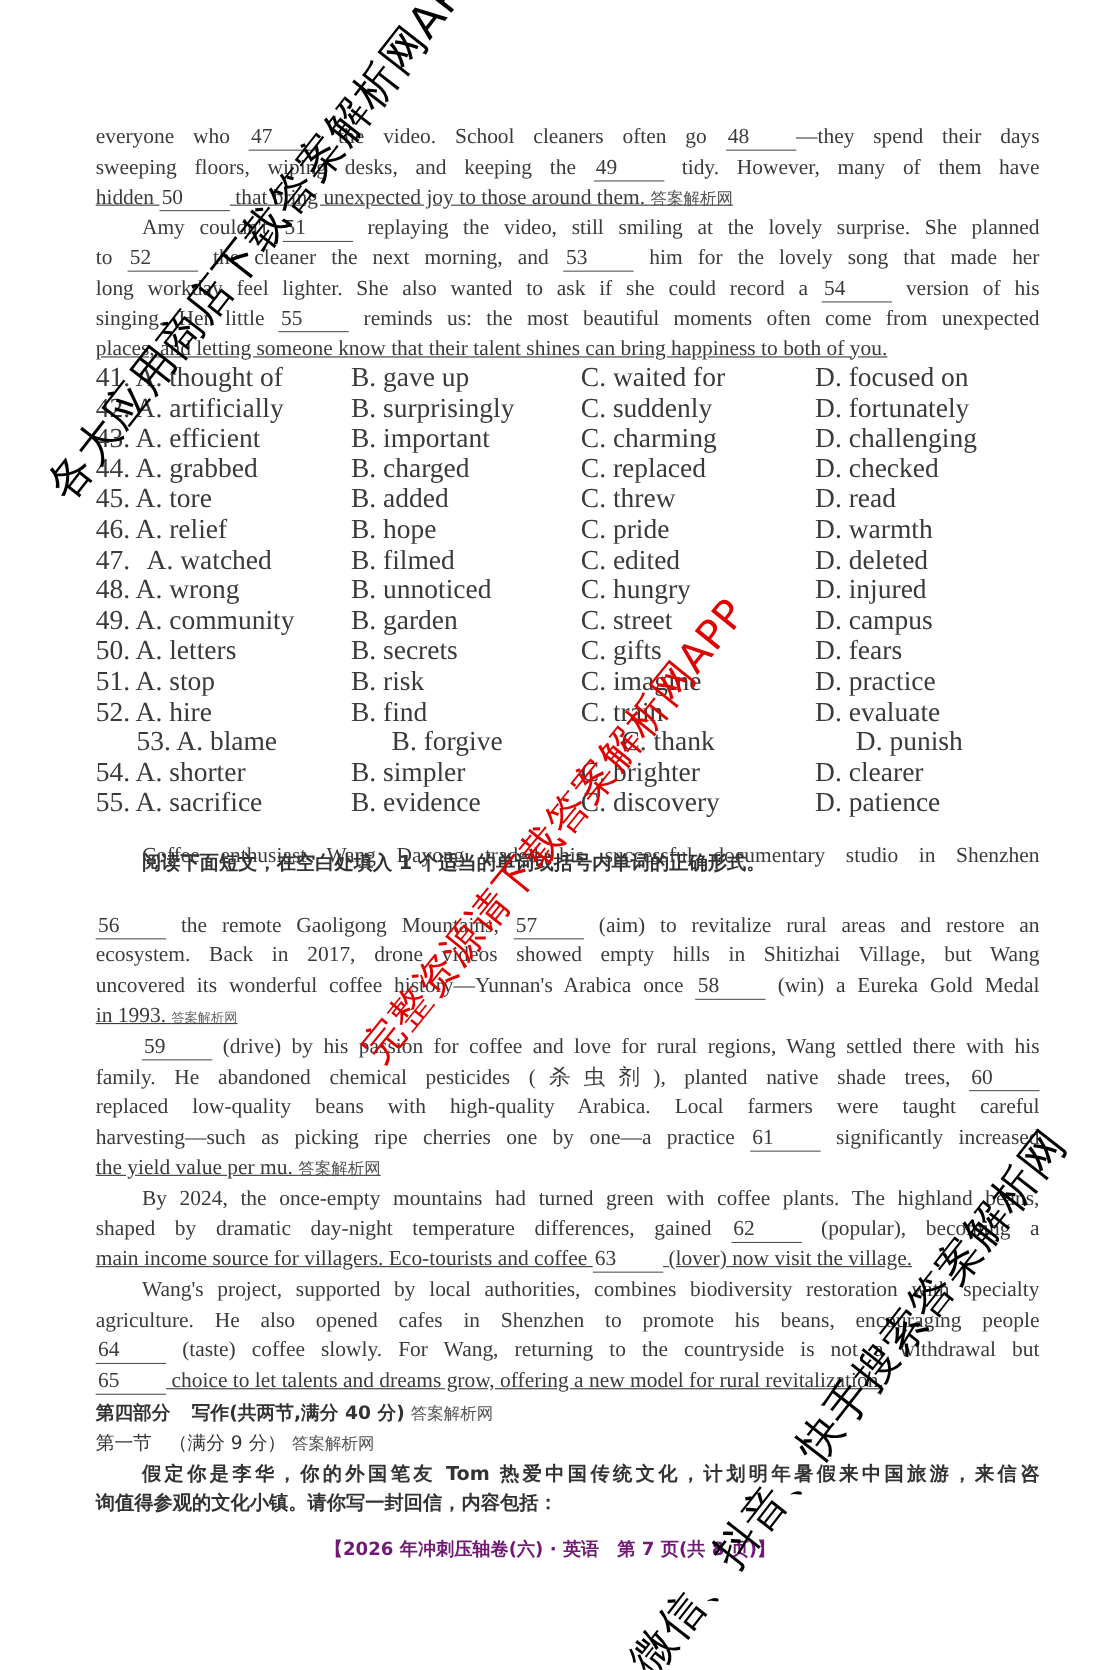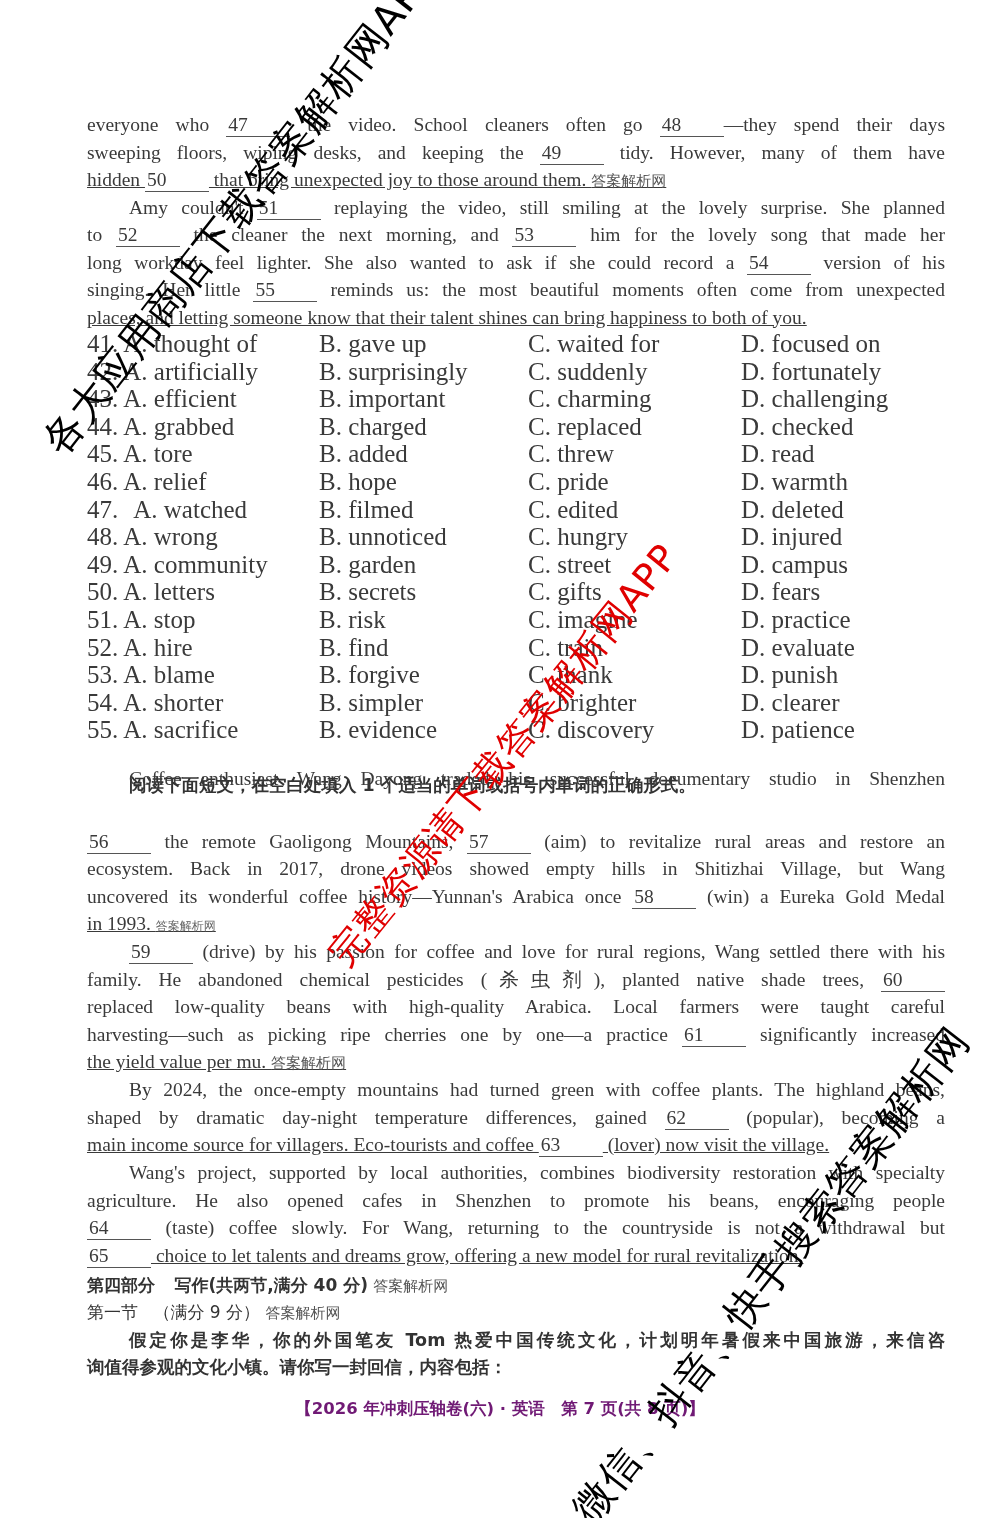--- a/index.html
+++ b/index.html
@@ -127,21 +127,21 @@
         <span class="opt b">B. risk</span>
         <span class="opt c">C. imagine</span>
         <span class="opt d">D. practice</span>
       </div>
       <div class="opt-row" style="top: 633.6px;">
         <span class="opt a"><span>52.</span><span style="margin-left: 5px;">A. hire</span></span>
         <span class="opt b">B. find</span>
         <span class="opt c">C. train</span>
         <span class="opt d">D. evaluate</span>
       </div>
-      <div class="opt-row" style="top: 661.2px;">
+      <div class="opt-row" style="top: 661.2px; margin-left: 37px;">
         <span class="opt a"><span>53.</span><span style="margin-left: 5px;">A. blame</span></span>
         <span class="opt b">B. forgive</span>
         <span class="opt c">C. thank</span>
         <span class="opt d">D. punish</span>
       </div>
       <div class="opt-row" style="top: 688.8px;">
         <span class="opt a"><span>54.</span><span style="margin-left: 5px;">A. shorter</span></span>
         <span class="opt b">B. simpler</span>
         <span class="opt c">C. brighter</span>
         <span class="opt d">D. clearer</span>

